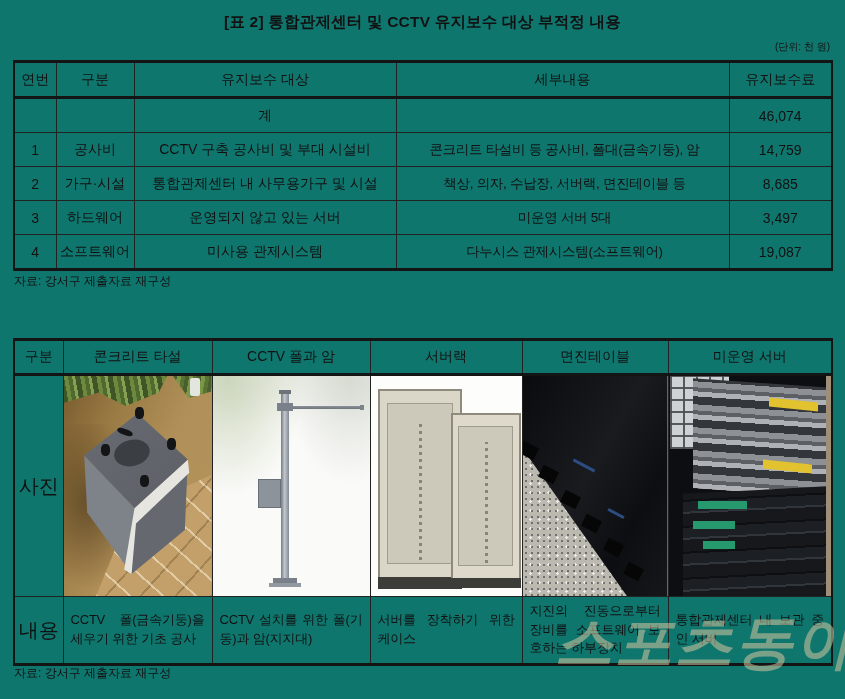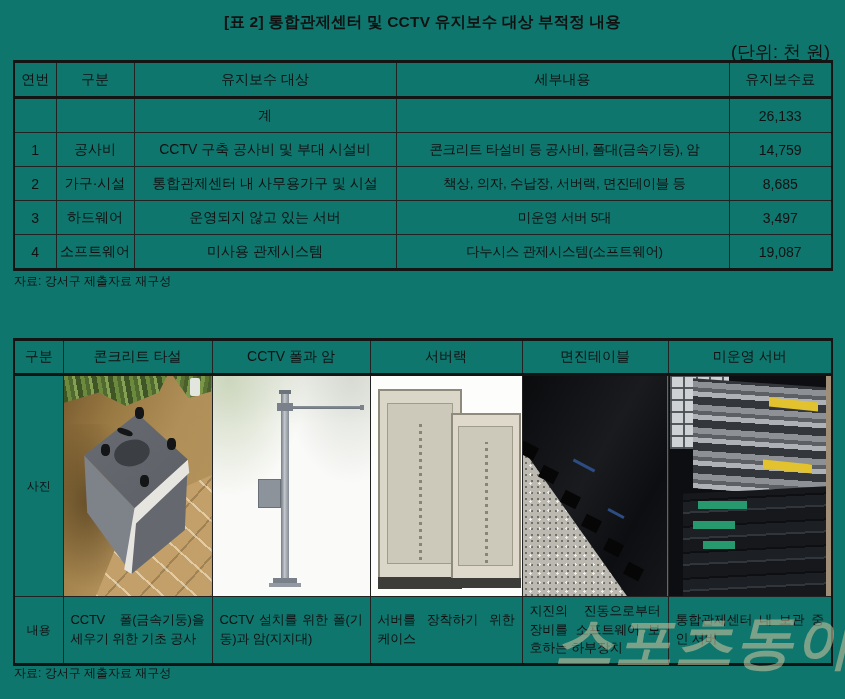--- a/index.html
+++ b/index.html
@@ -2,21 +2,21 @@
 <html><head>
 <meta charset="utf-8">
 <style>
   html,body{margin:0;padding:0;background:#fff;}
   .page{position:relative;width:845px;height:699px;background:#0f766e;overflow:hidden;
         font-family:"Liberation Sans","DejaVu Sans",sans-serif;color:#111;}
   .t-title{position:absolute;left:0;width:100%;text-align:center;font-size:15.5px;
            font-weight:700;letter-spacing:.2px;}
   #t2-title{top:12px;}
   #t3-title{top:312px;}
-  .unit{position:absolute;top:40px;right:15px;font-size:18px;}
+  .unit{position:absolute;top:40px;right:15px;font-size:10px;}
   .src{position:absolute;left:14px;font-size:12px;}
   #src2{top:273px;}
   #src3{top:665px;}
 
   table{border-collapse:collapse;table-layout:fixed;position:absolute;left:13px;
         width:818px;border:2px solid #141414;}
   th,td{border:1px solid #222;text-align:center;vertical-align:middle;
         font-size:14px;font-weight:400;padding:1px 3px;overflow:hidden;}
   thead th{border-bottom:3px solid #141414;}
   table{border-top-width:3px;border-bottom-width:3px;}
@@ -27,21 +27,21 @@
   #t2 th{height:31px;}
   #t2 td{height:31px;white-space:nowrap;}
   .t2c1{width:42px}.t2c2{width:78px}.t2c3{width:262px}.t2c4{width:333px}.t2c5{width:103px}
   #t2 td.detail{font-size:13.5px;letter-spacing:-.3px;padding-left:7px;}
 
   
   #t3{top:338px;}
   #t3 th{height:30px;}
   .t3c1{width:49px}.t3c2{width:149px}.t3c3{width:158px}.t3c4{width:152px}.t3c5{width:146px}.t3c6{width:164px}
   #t3 td.photocell{padding:0;height:220px;}
-  #t3 td.rowlabel{font-size:12px;margin-top:10px;}
+  #t3 td.rowlabel{font-size:20px;margin-top:10px;}
   #t3 td.desc{text-align:justify;font-size:13px;line-height:1.45;padding:4px 7px;height:58px;letter-spacing:-.2px;}
 
   .photo{position:relative;width:100%;height:220px;overflow:hidden;}
   .photo *{position:absolute;}
 
   
   .p1{background:linear-gradient(115deg,#77592e 0%,#9a7a43 26%,#b08f58 55%,#b6945c 100%);}
   .p1 .grass{top:0;left:0;right:30%;height:30px;
      background:repeating-linear-gradient(80deg,#3f5526 0 5px,#6c8a3e 5px 9px,#51682e 9px 13px,#84a052 13px 16px);
      clip-path:polygon(0 0,100% 0,92% 55%,60% 100%,34% 55%,0 90%);}
@@ -150,21 +150,21 @@
         <th>세부내용</th>
         <th>유지보수료</th>
       </tr>
     </thead>
     <tbody>
       <tr>
         <td></td>
         <td></td>
         <td>계</td>
         <td></td>
-        <td>26,133</td>
+        <td>46,074</td>
       </tr>
       <tr>
         <td>1</td>
         <td>공사비</td>
         <td>CCTV 구축 공사비 및 부대 시설비</td>
         <td class="detail">콘크리트 타설비 등 공사비, 폴대(금속기둥), 암</td>
         <td>14,759</td>
       </tr>
       <tr>
         <td>2</td>

